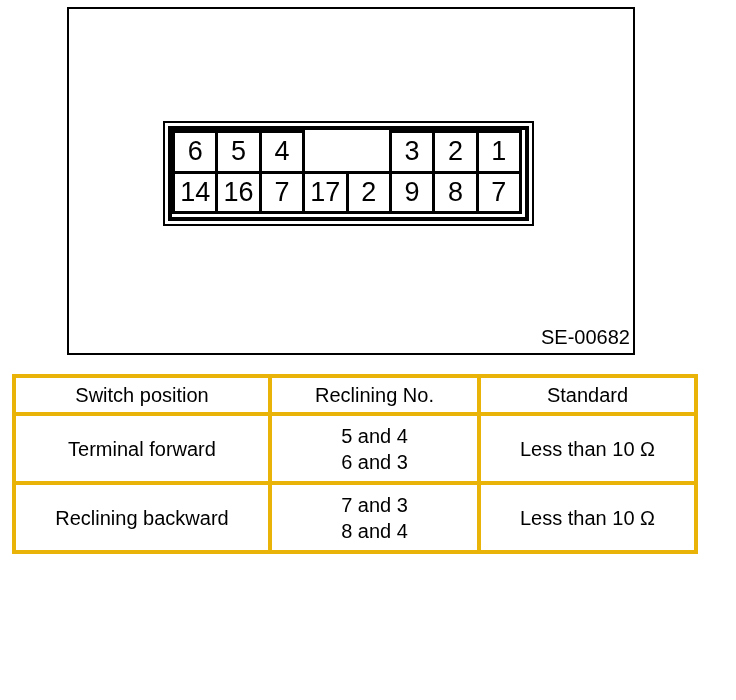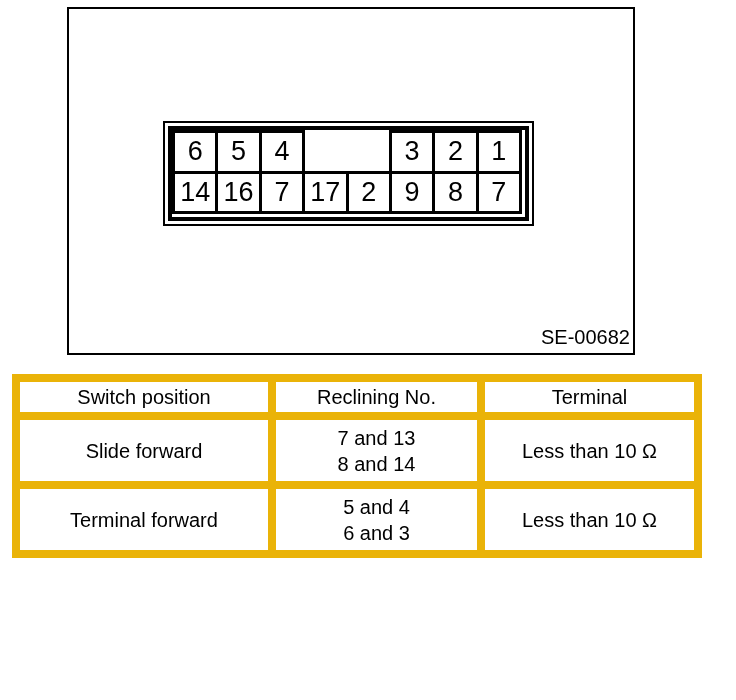--- a/index.html
+++ b/index.html
@@ -75,21 +75,21 @@
   table.spec {
     position: absolute;
     left: 12px;
     top: 374px;
     width: 682px;
     border: 4px solid #000;
     border-collapse: collapse;
     table-layout: fixed;
   }
   table.spec th, table.spec td {
-    border: 8px solid #eab308;
+    border: 4px solid #eab308;
     padding: 0;
     text-align: center;
     vertical-align: middle;
     font-size: 20px;
     font-weight: normal;
     line-height: 26px;
   }
   table.spec tr.hdr { height: 38px; }
   table.spec tr.row { height: 69px; }
   col.c1 { width: 256px; }
@@ -136,32 +136,32 @@
 <table class="spec">
   <colgroup>
     <col class="c1">
       <col class="c2">
       <col class="c3">
   </colgroup>
   <tbody>
       <tr class="hdr">
     <th>Switch position</th>
     <th>Reclining No.</th>
-    <th>Terminal</th>
-  </tr>
-  <tr class="row">
-    <td>Slide forward</td>
-    <td>
-      <div>7 and 13</div>
-      <div>8 and 14</div>
-    </td>
-    <td>Less than 10 Ω</td>
+    <th>Standard</th>
   </tr>
   <tr class="row">
     <td>Terminal forward</td>
     <td>
       <div>5 and 4</div>
       <div>6 and 3</div>
     </td>
     <td>Less than 10 Ω</td>
   </tr>
+  <tr class="row">
+    <td>Reclining backward</td>
+    <td>
+      <div>7 and 3</div>
+      <div>8 and 4</div>
+    </td>
+    <td>Less than 10 Ω</td>
+  </tr>
 </tbody>
   </table>
 
 </body></html>

